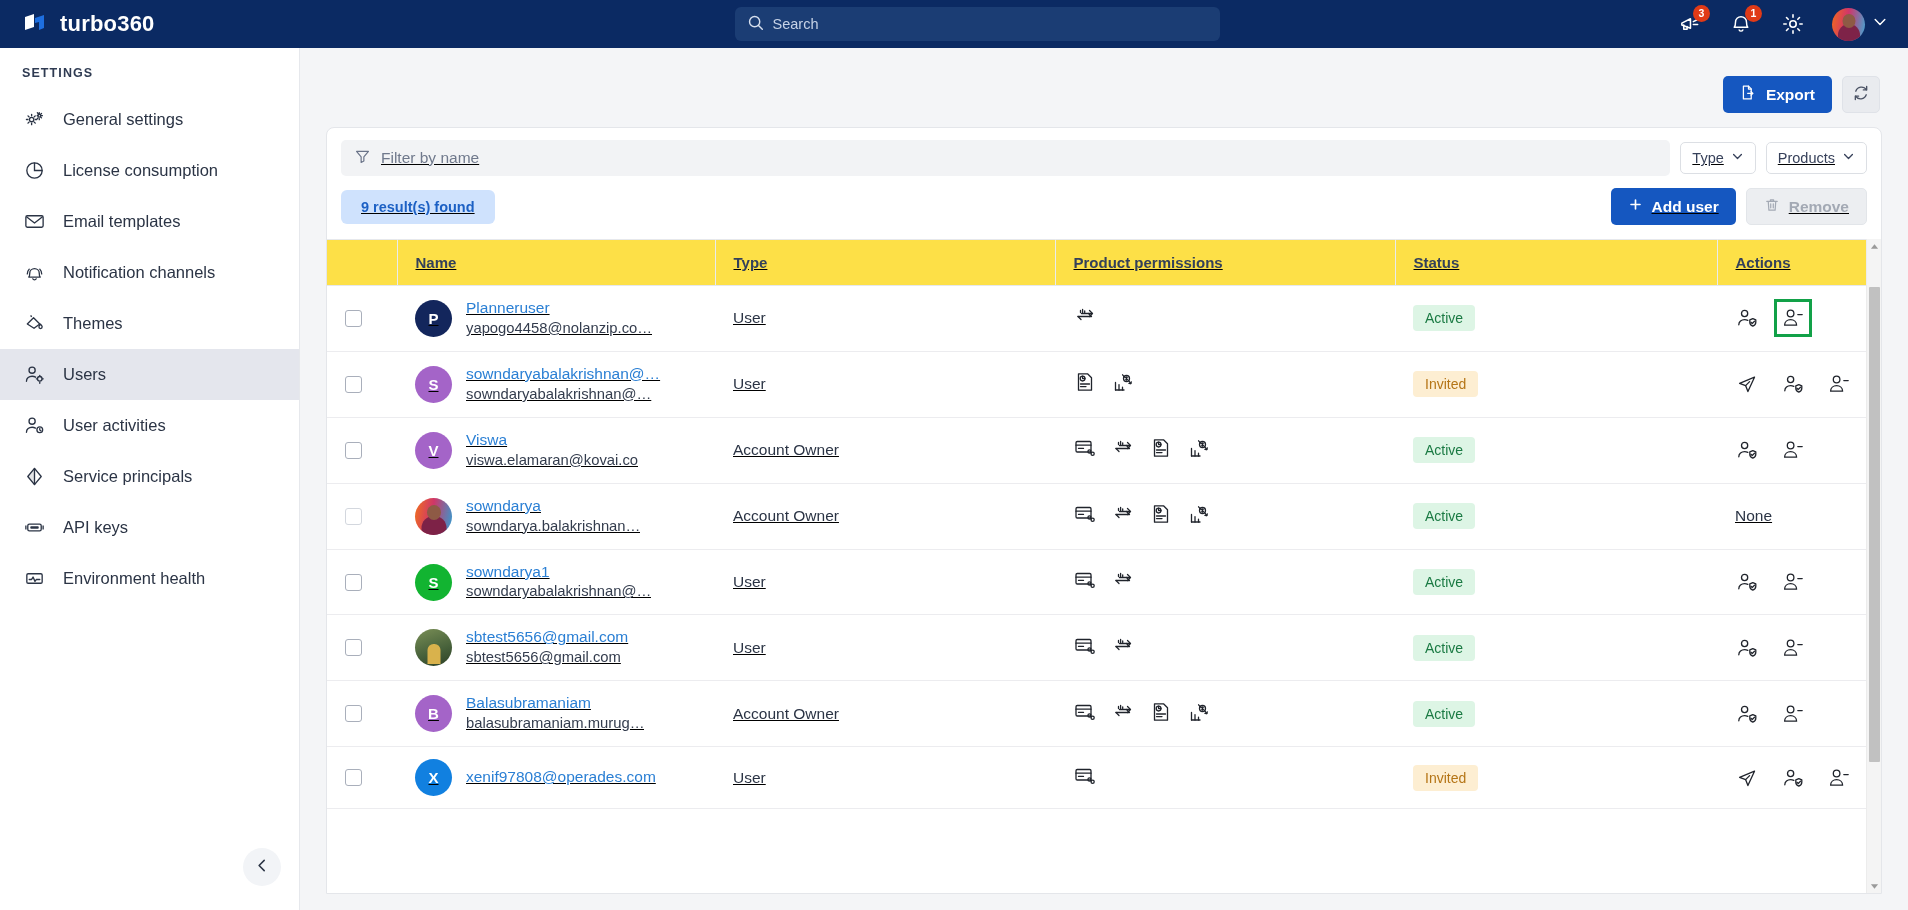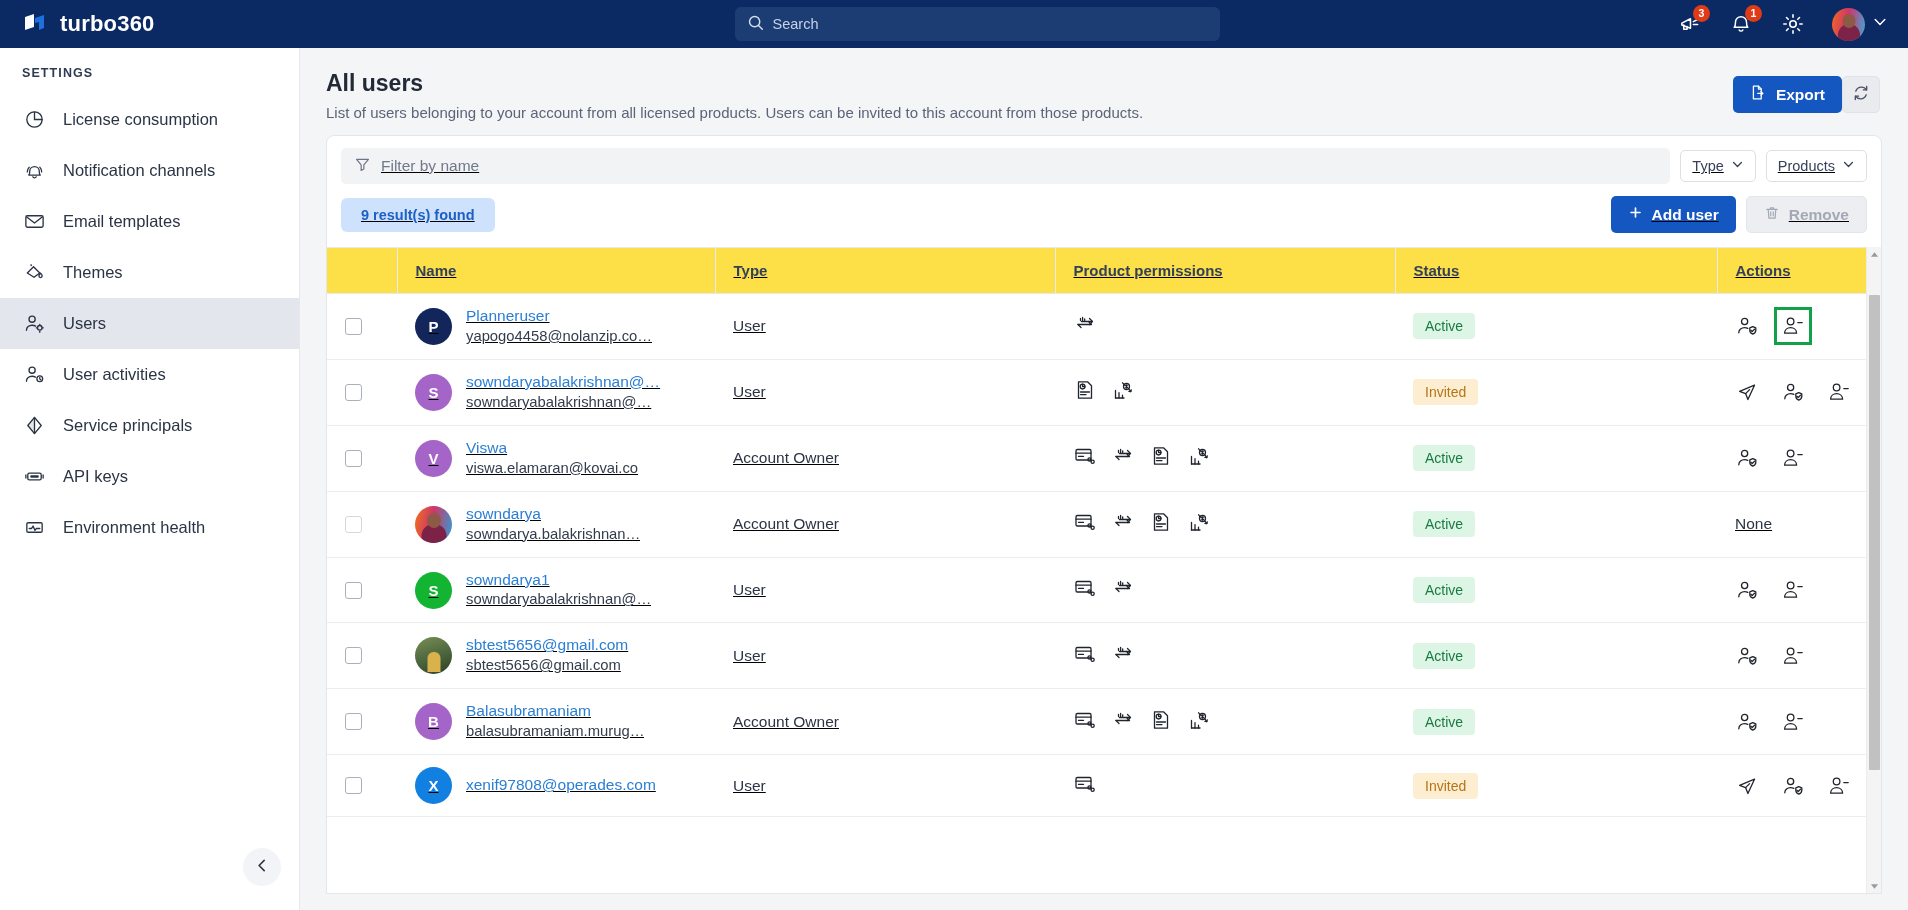--- a/index.html
+++ b/index.html
@@ -88,21 +88,21 @@
     background: #f2f4f7;
     display: flex; align-items: center; justify-content: center;
     cursor: pointer;
   }
 
   
   .main { flex: 1; background: #f4f5f7; min-width: 0; display: flex; flex-direction: column; }
   .page-head { padding: 22px 28px 14px 26px; display: flex; align-items: flex-start; }
   .page-title { font-size: 23px; font-weight: 700; color: #222a38; margin-bottom: 7px; }
   .page-sub { font-size: 15px; color: #5b6478; }
-  .head-actions { margin-left: auto; display: flex; align-items: center; padding-top: 6px; }
+  .head-actions { margin-left: auto; display: flex; align-items: center; gap: 10px; padding-top: 6px; }
   .btn {
     height: 37px; border-radius: 5px; border: none;
     display: inline-flex; align-items: center; gap: 9px;
     padding: 0 17px; font-size: 15.5px; font-weight: 600;
     cursor: pointer; font-family: inherit;
   }
   .btn-primary { background: #1557c0; color: #fff; }
   .btn-icon-only {
     width: 38px; height: 37px; border-radius: 5px;
     background: #e9ebef; border: 1px solid #dfe2e8;
@@ -284,50 +284,61 @@
         </span>
       </div>
     </div>
   </div>
 
   <div class="body">
 
     <div class="sidebar">
       <div class="sidebar-title">SETTINGS</div>
 
+      <div class="nav-item">
+        <span class="nav-ico">
+          <svg width="23" height="23" viewBox="0 0 24 24" fill="none" stroke="#2b3445" stroke-width="1.4">
+            <circle cx="9" cy="12" r="2.3"></circle>
+            <path d="M9 6.6v1.5M9 15.9v1.5M14.4 12h-1.5M5.1 12H3.6M12.8 8.2l-1 1M6.2 14.8l-1 1M12.8 15.8l-1-1M6.2 9.2l-1-1" stroke-linecap="round"></path>
+            <circle cx="17" cy="8" r="1.5"></circle>
+            <path d="M17 4.8v1M17 11.2v1M20.2 8h-1M15.8 8h-1M19.3 5.7l-.7.7M15.7 10.3l-.7.7M19.3 10.3l-.7-.7M15.7 5.7l-.7-.7" stroke-linecap="round"></path>
+          </svg>
+        </span>
+        <span>General settings</span>
+      </div>
 
       <div class="nav-item">
         <span class="nav-ico">
           <svg width="23" height="23" viewBox="0 0 24 24" fill="none" stroke="#2b3445" stroke-width="1.4">
             <path d="M12 4a8 8 0 1 0 8 8"></path>
             <path d="M12 4v8h8a8 8 0 0 0-8-8z"></path>
           </svg>
         </span>
         <span>License consumption</span>
+      </div>
+
+      <div class="nav-item">
+        <span class="nav-ico">
+          <svg width="23" height="23" viewBox="0 0 24 24" fill="none" stroke="#2b3445" stroke-width="1.4" stroke-linejoin="round">
+            <rect x="3" y="6" width="18" height="12" rx="1.5"></rect>
+            <polyline points="3.6,7 12,13.5 20.4,7"></polyline>
+          </svg>
+        </span>
+        <span>Email templates</span>
       </div>
 
       <div class="nav-item">
         <span class="nav-ico">
           <svg width="23" height="23" viewBox="0 0 24 24" fill="none" stroke="#2b3445" stroke-width="1.4" stroke-linecap="round" stroke-linejoin="round">
             <path d="M7 13a5 5 0 0 1 10 0c0 3 1 3.8 1 3.8H6S7 16 7 13z"></path>
             <path d="M4.5 13.5a7 7 0 0 1 2-5M19.5 13.5a7 7 0 0 0-2-5"></path>
             <path d="M10.2 18.6a2 2 0 0 0 3.6 0"></path>
           </svg>
         </span>
         <span>Notification channels</span>
-      </div>
-
-      <div class="nav-item">
-        <span class="nav-ico">
-          <svg width="23" height="23" viewBox="0 0 24 24" fill="none" stroke="#2b3445" stroke-width="1.4" stroke-linejoin="round">
-            <rect x="3" y="6" width="18" height="12" rx="1.5"></rect>
-            <polyline points="3.6,7 12,13.5 20.4,7"></polyline>
-          </svg>
-        </span>
-        <span>Email templates</span>
       </div>
 
       <div class="nav-item">
         <span class="nav-ico">
           <svg width="23" height="23" viewBox="0 0 24 24" fill="none" stroke="#2b3445" stroke-width="1.4" stroke-linejoin="round">
             <path d="M4.5 12.5 L11 6l6.5 6.5-6 4.5z"></path>
             <path d="M9 5l-1-1.5"></path>
             <path d="M20 15.5c0 1-0.8 1.8-1.7 1.8s-1.7-.8-1.7-1.8c0-1 1.7-2.8 1.7-2.8s1.7 1.8 1.7 2.8z"></path>
           </svg>
         </span>
@@ -395,24 +406,20 @@
           <svg width="17" height="17" viewBox="0 0 20 20" fill="none" stroke="#2b3445" stroke-width="1.8" stroke-linecap="round" stroke-linejoin="round">
             <polyline points="12,4 6,10 12,16"></polyline>
           </svg>
         </span>
       </div>
     </div>
 
     <div class="main">
 
       <div class="page-head">
-        <div>
-          <div class="page-title">All users</div>
-          <div class="page-sub">List of users belonging to your account from all licensed products. Users can be invited to this account from those products.</div>
-        </div>
         <div class="head-actions">
           <button class="btn btn-primary">
             <span>
               <svg width="17" height="17" viewBox="0 0 20 20" fill="none" stroke="#ffffff" stroke-width="1.5" stroke-linejoin="round" stroke-linecap="round">
                 <path d="M4 2.5h6l3.2 3.2V17.5H4z"></path>
                 <path d="M10 2.5v3.4h3.2"></path>
                 <path d="M9 11h6M13 9l2.2 2-2.2 2"></path>
               </svg>
             </span>
             <span>Export</span>

